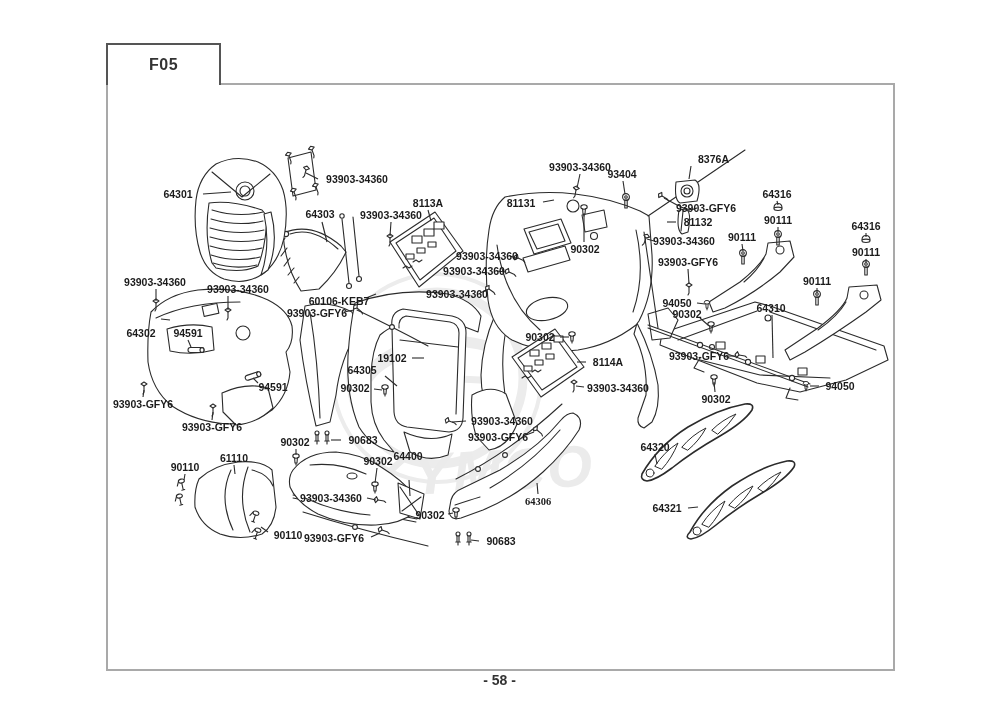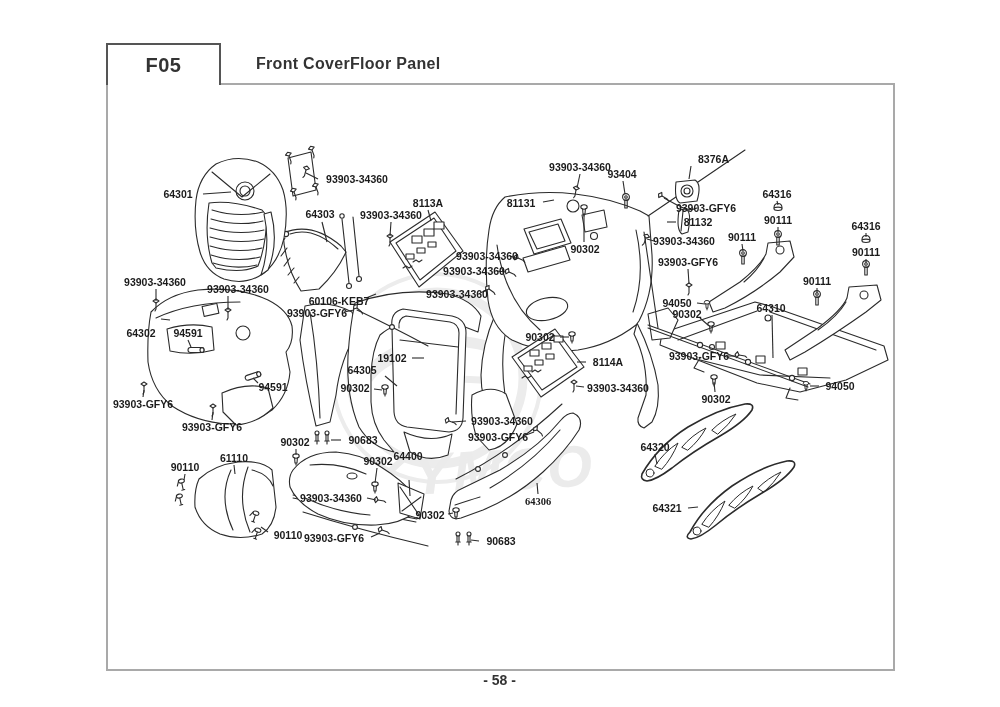--- a/index.html
+++ b/index.html
@@ -4,40 +4,39 @@
 <style>
   html,body{margin:0;padding:0;background:#ffffff;}
   body{width:1000px;height:707px;position:relative;overflow:hidden;
        font-family:"Liberation Sans",sans-serif;}
   .page{position:absolute;inset:0;}
   .frame{position:absolute;left:106px;top:83px;width:785px;height:584px;
          border:2px solid #a9a9a9;background:#fff;}
   .code-box{position:absolute;left:106px;top:43px;width:111px;height:40px;
             border:2px solid #555;border-bottom:none;background:#fff;
             display:flex;align-items:center;justify-content:center;
-            font-size:20px;font-weight:bold;color:#333;letter-spacing:.5px;z-index:5;}
+            font-size:16px;font-weight:bold;color:#333;letter-spacing:.5px;z-index:5;}
   .page-title{position:absolute;left:256px;top:55px;font-size:16px;font-weight:bold;
               color:#333;letter-spacing:.3px;z-index:5;}
   .footer{position:absolute;left:106px;top:672px;width:787px;text-align:center;
           font-size:14px;font-weight:bold;color:#333;}
   #art,#leaders{position:absolute;left:0;top:0;}
   #leaders line{stroke:#2b2b2b;stroke-width:1.1;}
   #labels .plabel{position:absolute;transform:translate(-50%,-50%);
         font-size:10.5px;font-weight:bold;color:#1b1b1b;white-space:nowrap;}
 </style>
 </head>
 <body>
 
 <div class="page">
 
   <div class="frame"></div>
   <div class="code-box">
     <span>F05</span>
   </div>
-  <div class="page-title">Front CoverFloor Panel</div>
 
   <svg id="art" width="1000" height="707" viewBox="0 0 1000 707">
 
     <g fill="none" stroke="#ececec">
       <circle cx="437" cy="378" r="104" stroke-width="4"></circle>
       <circle cx="437" cy="378" r="86" stroke-width="9"></circle>
       <path d="M365,368 Q410,322 485,340 Q510,348 500,356 Q455,338 410,356 Q380,368 372,382 Z" fill="#ececec" stroke="none"></path>
       <path d="M395,398 Q440,372 495,382" stroke-width="7"></path>
       <text id="wm-text" x="368" y="492" fill="#ebebeb" stroke="none" font-size="58" font-weight="bold" font-style="italic" letter-spacing="2" transform="rotate(-3 465 465)">KYMCO</text>
     </g>

